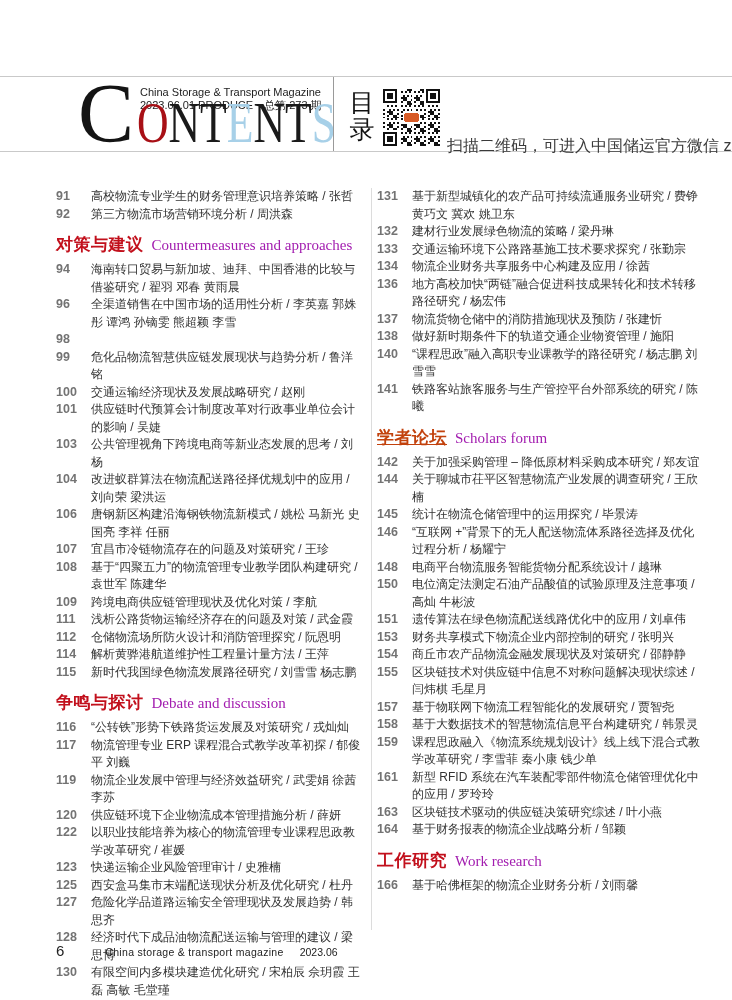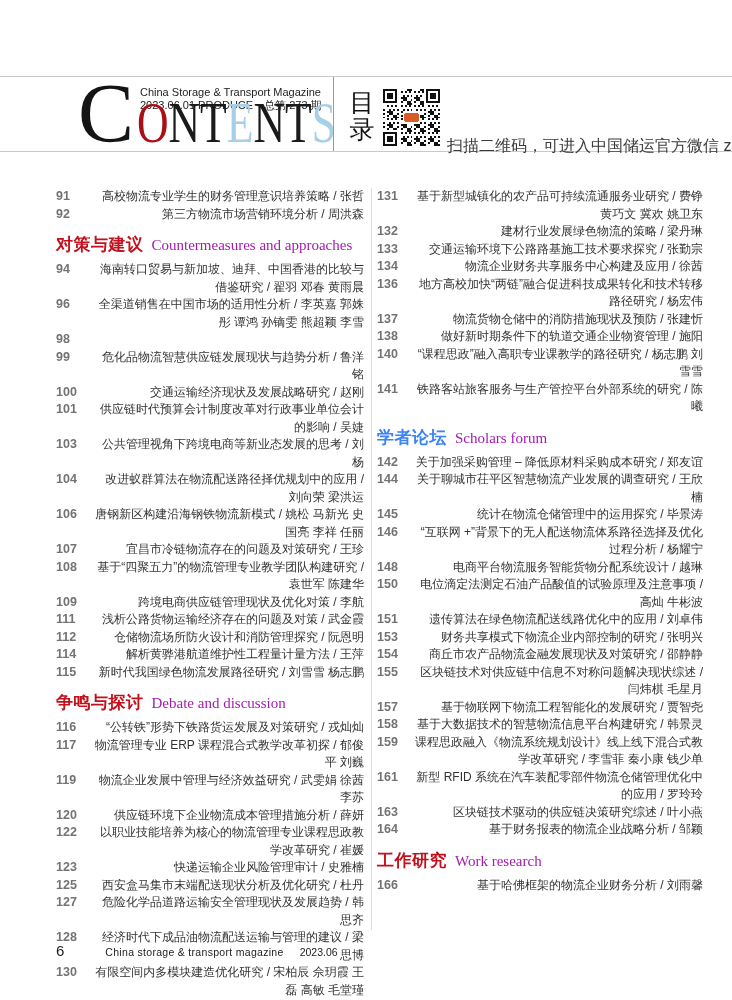--- a/index.html
+++ b/index.html
@@ -23,21 +23,21 @@
 
   
   .content{position:absolute;left:0;top:150px;width:732px;height:792px;}
   .col{position:absolute;top:38px;}
   .col.left{left:56px;width:308px;}
   .col.right{left:377px;width:326px;}
   .col-divider{position:absolute;left:371px;top:38px;width:1px;height:742px;background:#dcdcdc;}
 
   .entry{display:flex;font-size:12px;line-height:17.5px;color:#333;}
   .entry .num{flex:0 0 35px;font-weight:700;color:#737373;font-size:12.5px;}
-  .entry .txt{flex:1;text-align:right;}
+  .entry .txt{flex:1;}
   .section{margin:11px 0 5px 0;line-height:22px;white-space:nowrap;}
   .section .zh{font-size:17px;font-weight:700;letter-spacing:0.5px;}
   .section .en{font-family:"Liberation Serif","DejaVu Serif",serif;font-size:15px;color:#a21caf;margin-left:8px;}
 
   
   .footer{position:absolute;left:56px;top:942px;display:flex;align-items:baseline;color:#222;}
   .footer .pg{font-size:15px;}
   .footer .mag{margin-left:41px;font-size:10.5px;letter-spacing:0.3px;}
   .footer .issue{margin-left:16px;font-size:10.5px;}
 </style>
@@ -437,21 +437,21 @@
           <span class="txt">做好新时期条件下的轨道交通企业物资管理 / 施阳</span>
         </div>
         <div class="entry">
           <span class="num">140</span>
           <span class="txt">“课程思政”融入高职专业课教学的路径研究 / 杨志鹏 刘雪雪</span>
         </div>
         <div class="entry">
           <span class="num">141</span>
           <span class="txt">铁路客站旅客服务与生产管控平台外部系统的研究 / 陈曦</span>
         </div>
-        <div class="section"><span class="zh" style="color: #3b82f6;">学者论坛</span><span class="en">Scholars forum</span></div>
+        <div class="section"><span class="zh" style="color: #c2410c; text-decoration: underline;">学者论坛</span><span class="en">Scholars forum</span></div>
         <div class="entry">
           <span class="num">142</span>
           <span class="txt">关于加强采购管理 – 降低原材料采购成本研究 / 郑友谊</span>
         </div>
         <div class="entry">
           <span class="num">144</span>
           <span class="txt">关于聊城市茌平区智慧物流产业发展的调查研究 / 王欣楠</span>
         </div>
         <div class="entry">
           <span class="num">145</span>

